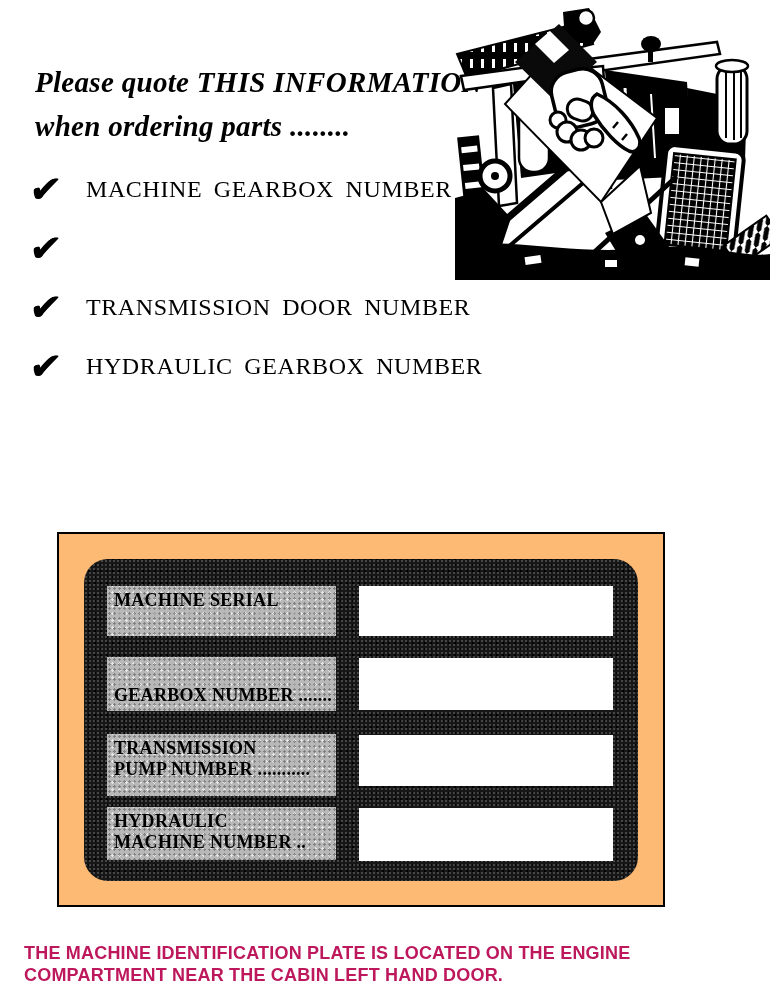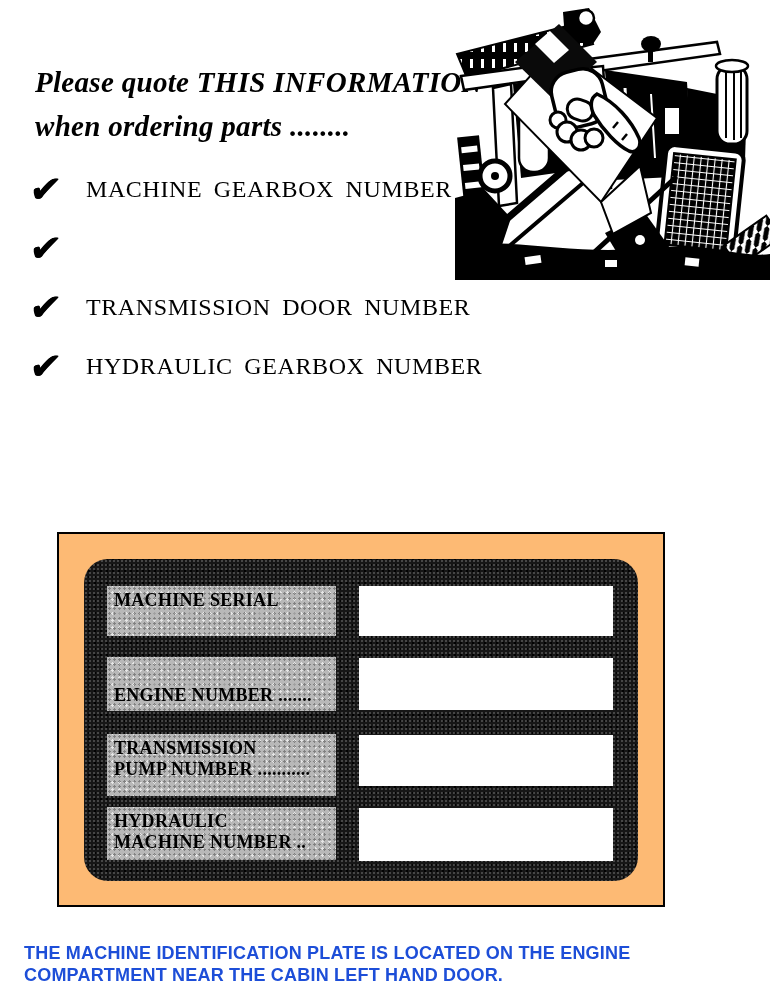--- a/index.html
+++ b/index.html
@@ -61,21 +61,21 @@
     position:absolute;left:275px;width:254px;background:#fff;
   }
   .r1{top:27px;height:50px}.v1{top:27px;height:50px}
   .r2{top:98px;height:54px}.v2{top:99px;height:52px}
   .r3{top:175px;height:62px}.v3{top:176px;height:51px}
   .r4{top:248px;height:53px}.v4{top:249px;height:53px}
   
   .footer{
     position:absolute;left:24px;top:942px;
     font-family:"Liberation Sans",sans-serif;font-weight:bold;
-    font-size:18px;line-height:22px;letter-spacing:.2px;color:#1d4ed8;
+    font-size:18px;line-height:22px;letter-spacing:.2px;color:#be185d;
   }
 </style>
 </head>
 <body>
 
 <div class="page">
 
   <div class="intro">
     <div>Please quote THIS INFORMATION</div>
     <div>when ordering parts ........</div>
@@ -213,21 +213,21 @@
   <div class="plate-outer">
     <div class="plate">
 
       <div class="plate-lab r1">
         <div>MACHINE SERIAL</div>
       </div>
       <div class="plate-val v1"></div>
 
       <div class="plate-lab r2 bottom">
         <div></div>
-        <div>ENGINE NUMBER .......</div>
+        <div>GEARBOX NUMBER .......</div>
       </div>
       <div class="plate-val v2"></div>
 
       <div class="plate-lab r3">
         <div>TRANSMISSION</div>
         <div>PUMP NUMBER ...........</div>
       </div>
       <div class="plate-val v3"></div>
 
       <div class="plate-lab r4">

